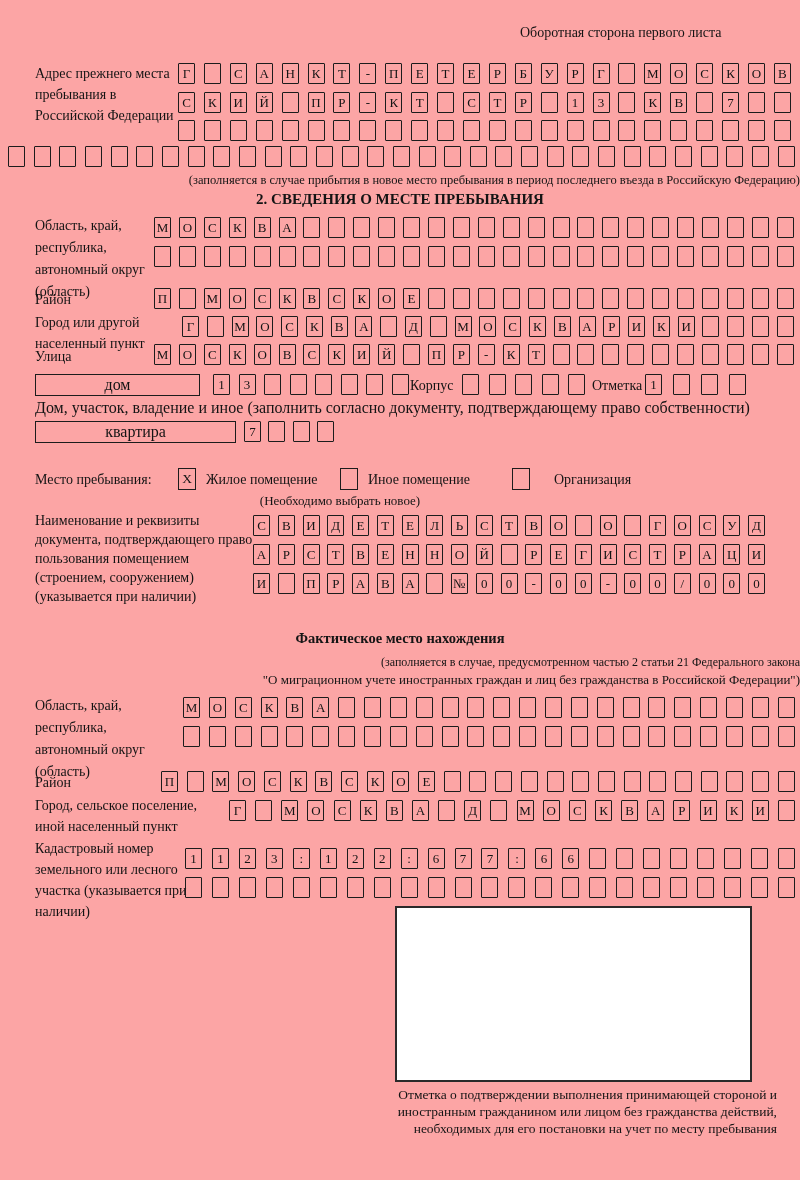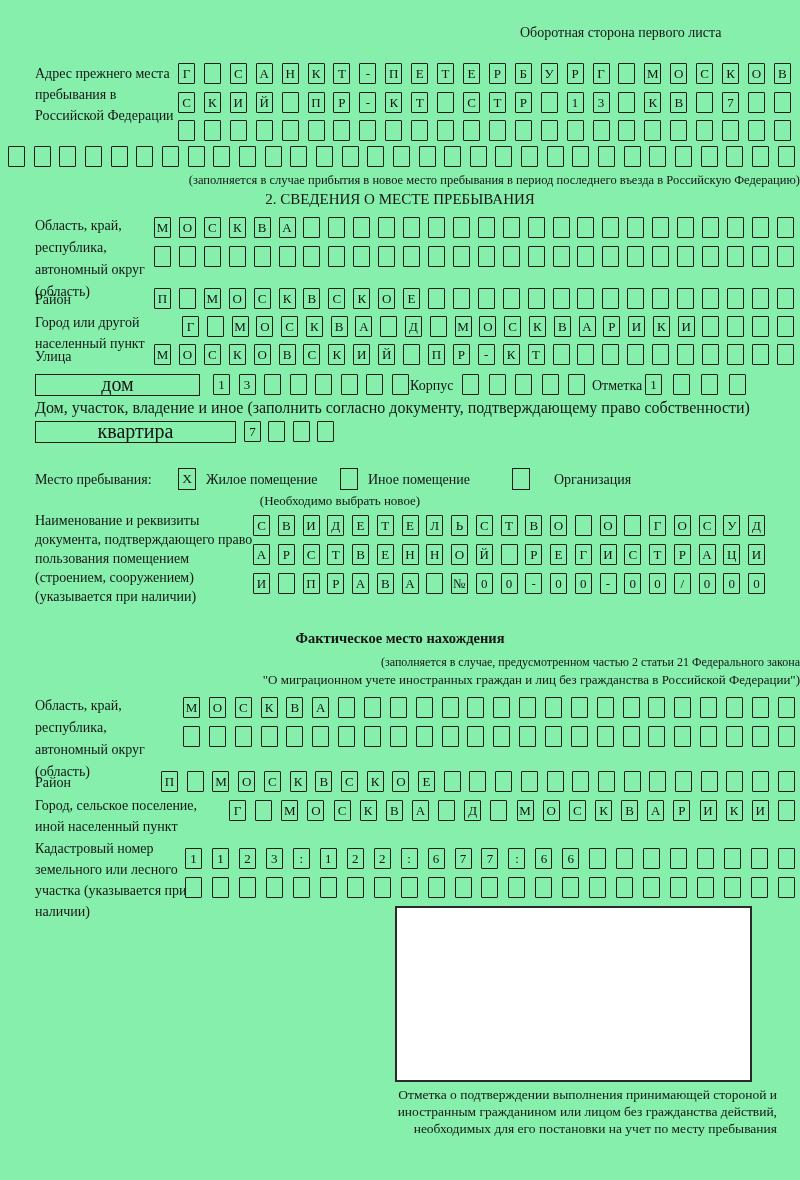--- a/index.html
+++ b/index.html
@@ -1,33 +1,33 @@
 <!DOCTYPE html>
 <html><head>
 <meta charset="utf-8">
 <style>
   html,body{margin:0;padding:0;background:#ffffff;}
   .page{
-    position:relative;width:800px;height:1180px;background:#86efac;
+    position:relative;width:800px;height:1180px;background:#fca5a5;
     font-family:"Liberation Serif",serif;color:#141414;overflow:hidden;
   }
   .abs{position:absolute;}
   .lbl{font-size:14px;line-height:21px;}
   .note{font-size:12.5px;line-height:16px;}
-  .title{font-weight:normal;font-size:15px;text-align:center;}
+  .title{font-weight:bold;font-size:15px;text-align:center;}
   .subtitle{font-weight:bold;font-size:14.5px;text-align:center;}
   .boxrow{display:flex;justify-content:space-between;}
   .cbox{
     flex:0 0 17px;width:17px;height:21px;box-sizing:border-box;
     border:1.7px solid #1c1c1c;border-radius:1px;
     font-size:13px;line-height:19px;text-align:center;
   }
   .wbox{
     box-sizing:border-box;border:1.7px solid #1c1c1c;height:22px;
-    line-height:19px;text-align:center;font-size:20px;
+    line-height:19px;text-align:center;font-size:16px;
   }
   .chk{
     box-sizing:border-box;width:18px;height:22px;border:1.7px solid #1c1c1c;
     font-size:13.5px;line-height:19px;text-align:center;
   }
   .stamp{box-sizing:border-box;border:2px solid #2a2a2a;background:#fff;}
   .center{text-align:right;}
 </style>
 </head>
 <body>

